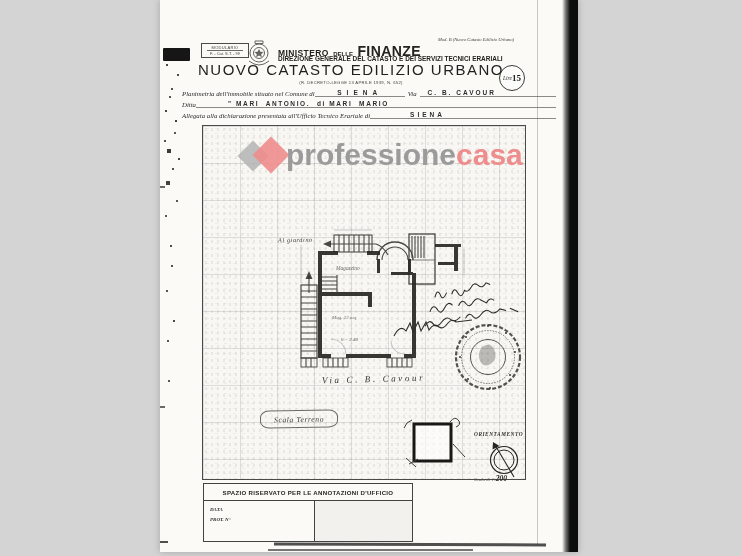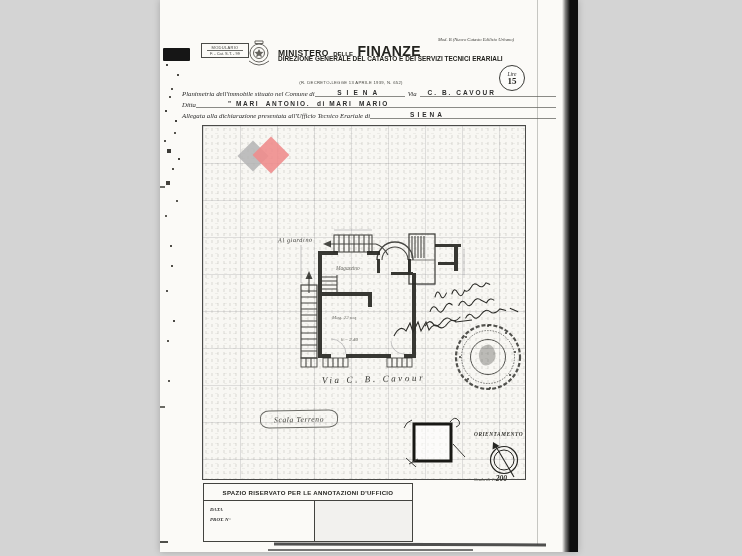--- a/index.html
+++ b/index.html
@@ -52,25 +52,26 @@
 
     <div class="abs" style="left:118px;top:42px;white-space:nowrap;color:#23231f;">
       <span style="font-size:8.5px;font-weight:bold;letter-spacing:.4px;text-align:center;">MINISTERO</span>
       <span style="font-size:6px;font-weight:bold;">DELLE</span>
       <span style="font-size:14px;font-weight:bold;letter-spacing:.4px;">FINANZE</span>
     </div>
     <div class="abs" style="left:118px;top:54px;font-size:7.6px;font-weight:bold;white-space:nowrap;color:#23231f;transform:scaleX(.85);transform-origin:left;letter-spacing:0;">DIREZIONE GENERALE DEL CATASTO E DEI SERVIZI TECNICI ERARIALI</div>
 
     <div class="abs lbl" style="left:278px;top:37px;font-size:4.6px;white-space:nowrap;color:#3a3a36;">Mod. B (Nuovo Catasto Edilizio Urbano)</div>
 
-    <div class="abs" style="left:339px;top:65px;width:24px;height:24px;border:1.2px solid #3c3c38;border-radius:50%;display:flex;flex-direction:column;align-items:center;justify-content:center;background:rgba(255,255,255,.4);">
+    <div class="abs" style="left:339px;top:65px;width:24px;height:24px;border:1.2px solid #3c3c38;border-radius:50%;display:flex;flex-direction:row;align-items:center;justify-content:center;background:rgba(255,255,255,.4);">
       <span class="lbl" style="font-size:5.5px;line-height:6px;">Lire</span>
       <span style="font-family:'Liberation Serif',serif;font-weight:bold;font-size:9px;line-height:9px;color:#23231f;">15</span>
     </div>
 
+    <div class="abs" style="left:38px;top:61px;width:306px;text-align:center;font-size:15px;letter-spacing:1.5px;color:#1f1f1c;white-space:nowrap;">NUOVO CATASTO EDILIZIO URBANO</div>
     <div class="abs" style="left:38px;top:80px;width:306px;text-align:center;font-size:4.2px;color:#45453f;letter-spacing:.3px;">(R. DECRETO-LEGGE 13 APRILE 1939, N. 652)</div>
 
     <div class="abs" style="left:22px;top:89px;width:374px;display:flex;align-items:flex-end;">
       <span class="lbl" style="font-size:6.8px;white-space:nowrap;">Planimetria dell'immobile situato nel Comune di</span>
       <span class="hand rule" style="flex:0 0 90px;text-align:center;font-size:6.5px;letter-spacing:5px;font-weight:bold;">SIENA</span>
       <span class="lbl" style="font-size:6.8px;padding:0 3px;white-space:nowrap;">Via</span>
       <span class="hand rule" style="flex:1 1 auto;text-align:left;padding-left:8px;font-size:6.5px;letter-spacing:2px;font-weight:bold;">C. B. CAVOUR</span>
     </div>
 
     <div class="abs" style="left:22px;top:100px;width:374px;display:flex;align-items:flex-end;">
@@ -81,20 +82,23 @@
     <div class="abs" style="left:22px;top:111px;width:374px;display:flex;align-items:flex-end;">
       <span class="lbl" style="font-size:6.8px;white-space:nowrap;">Allegata alla dichiarazione presentata all'Ufficio Tecnico Erariale di</span>
       <span class="hand rule" style="flex:1 1 auto;text-align:left;padding-left:40px;font-size:6.5px;letter-spacing:3px;font-weight:bold;">SIENA</span>
     </div>
 
     <div class="abs planbox"></div>
 
     <div class="abs" style="left:78px;top:136px;width:300px;height:42px;z-index:50;">
       <div class="abs diamond" style="left:4px;top:9px;background:#b4b4b4;opacity:.85;"></div>
       <div class="abs diamond" style="left:20px;top:6px;width:26px;height:26px;background:#ee8d8d;opacity:.9;"></div>
+      <div class="abs" style="left:48px;top:4px;white-space:nowrap;">
+        <span class="wm-word" style="color:#9b9b9b;">professione</span><span class="wm-word" style="color:#ee8d8d;">casa</span>
+      </div>
     </div>
 
     <svg class="abs" style="left:42px;top:125px;" width="322" height="353" viewBox="0 0 322 353">
       <g fill="#24241f" stroke="none" opacity=".9">
         <rect x="116" y="126" width="4" height="107"></rect>
         <rect x="120" y="126" width="16" height="4"></rect>
         <rect x="165" y="126" width="13" height="4"></rect>
         <rect x="120" y="167" width="50" height="4"></rect>
         <rect x="166" y="167" width="4" height="15"></rect>
         <rect x="210" y="148" width="4" height="85"></rect>

